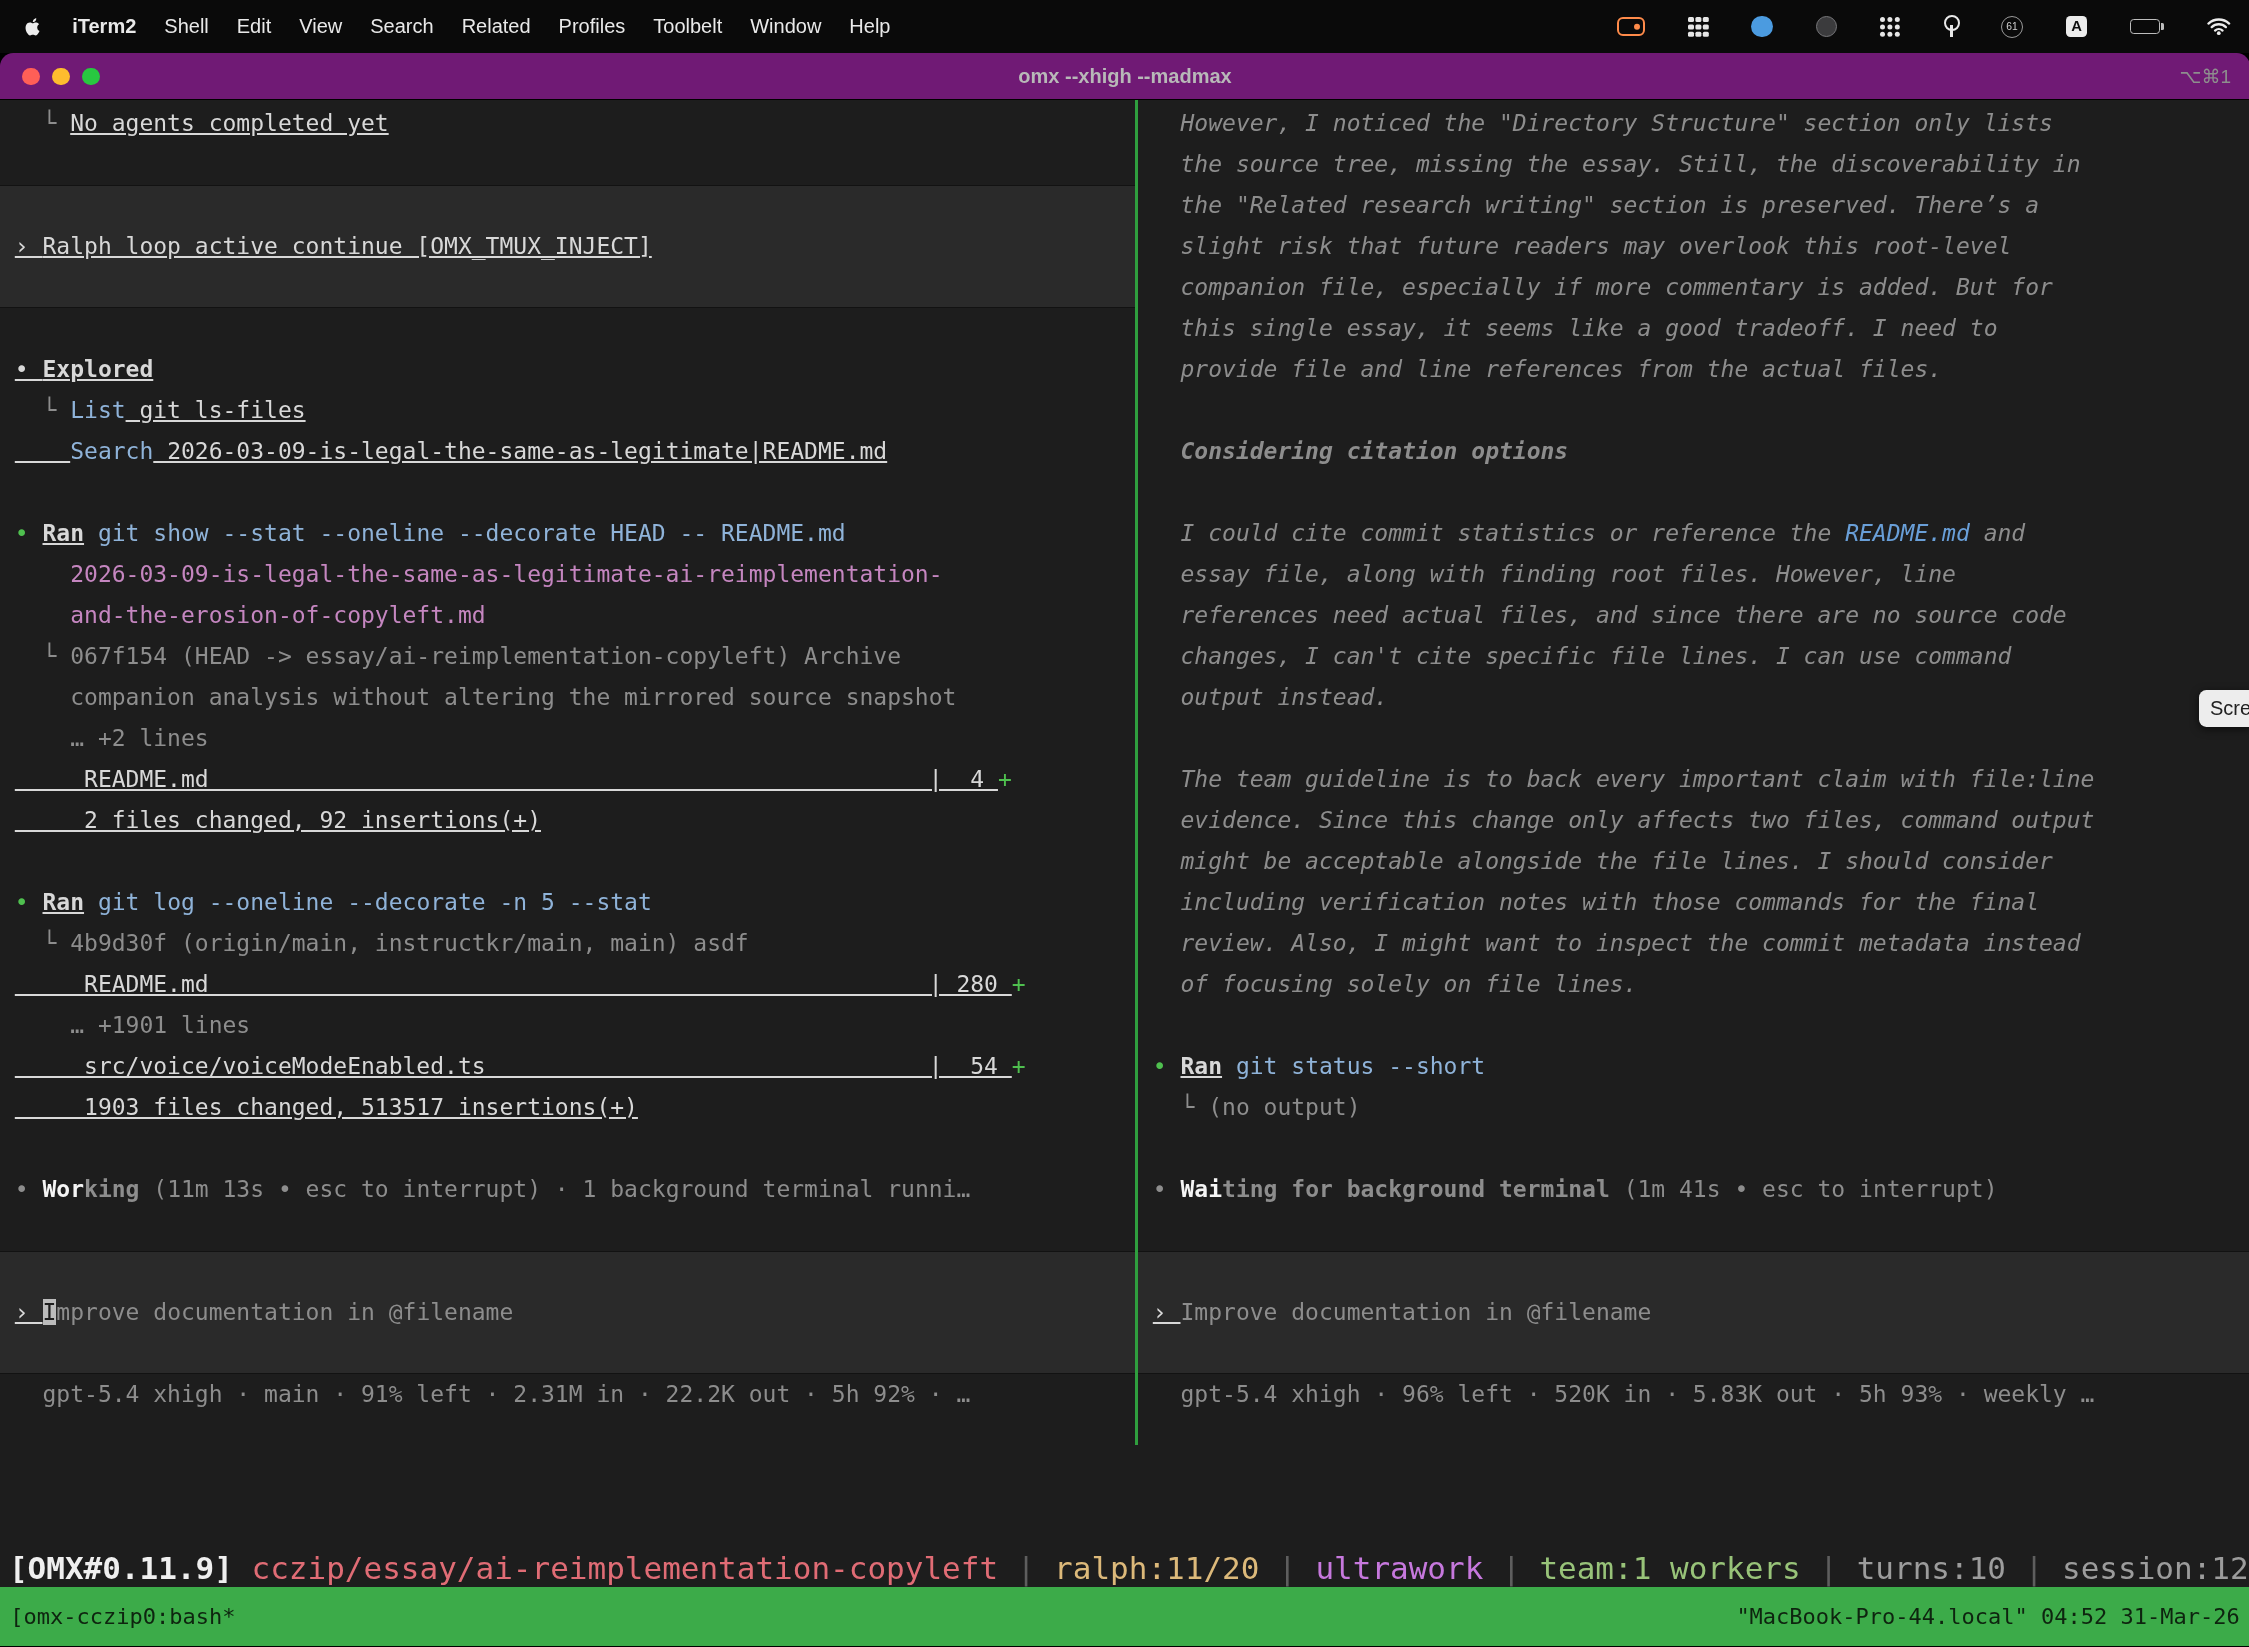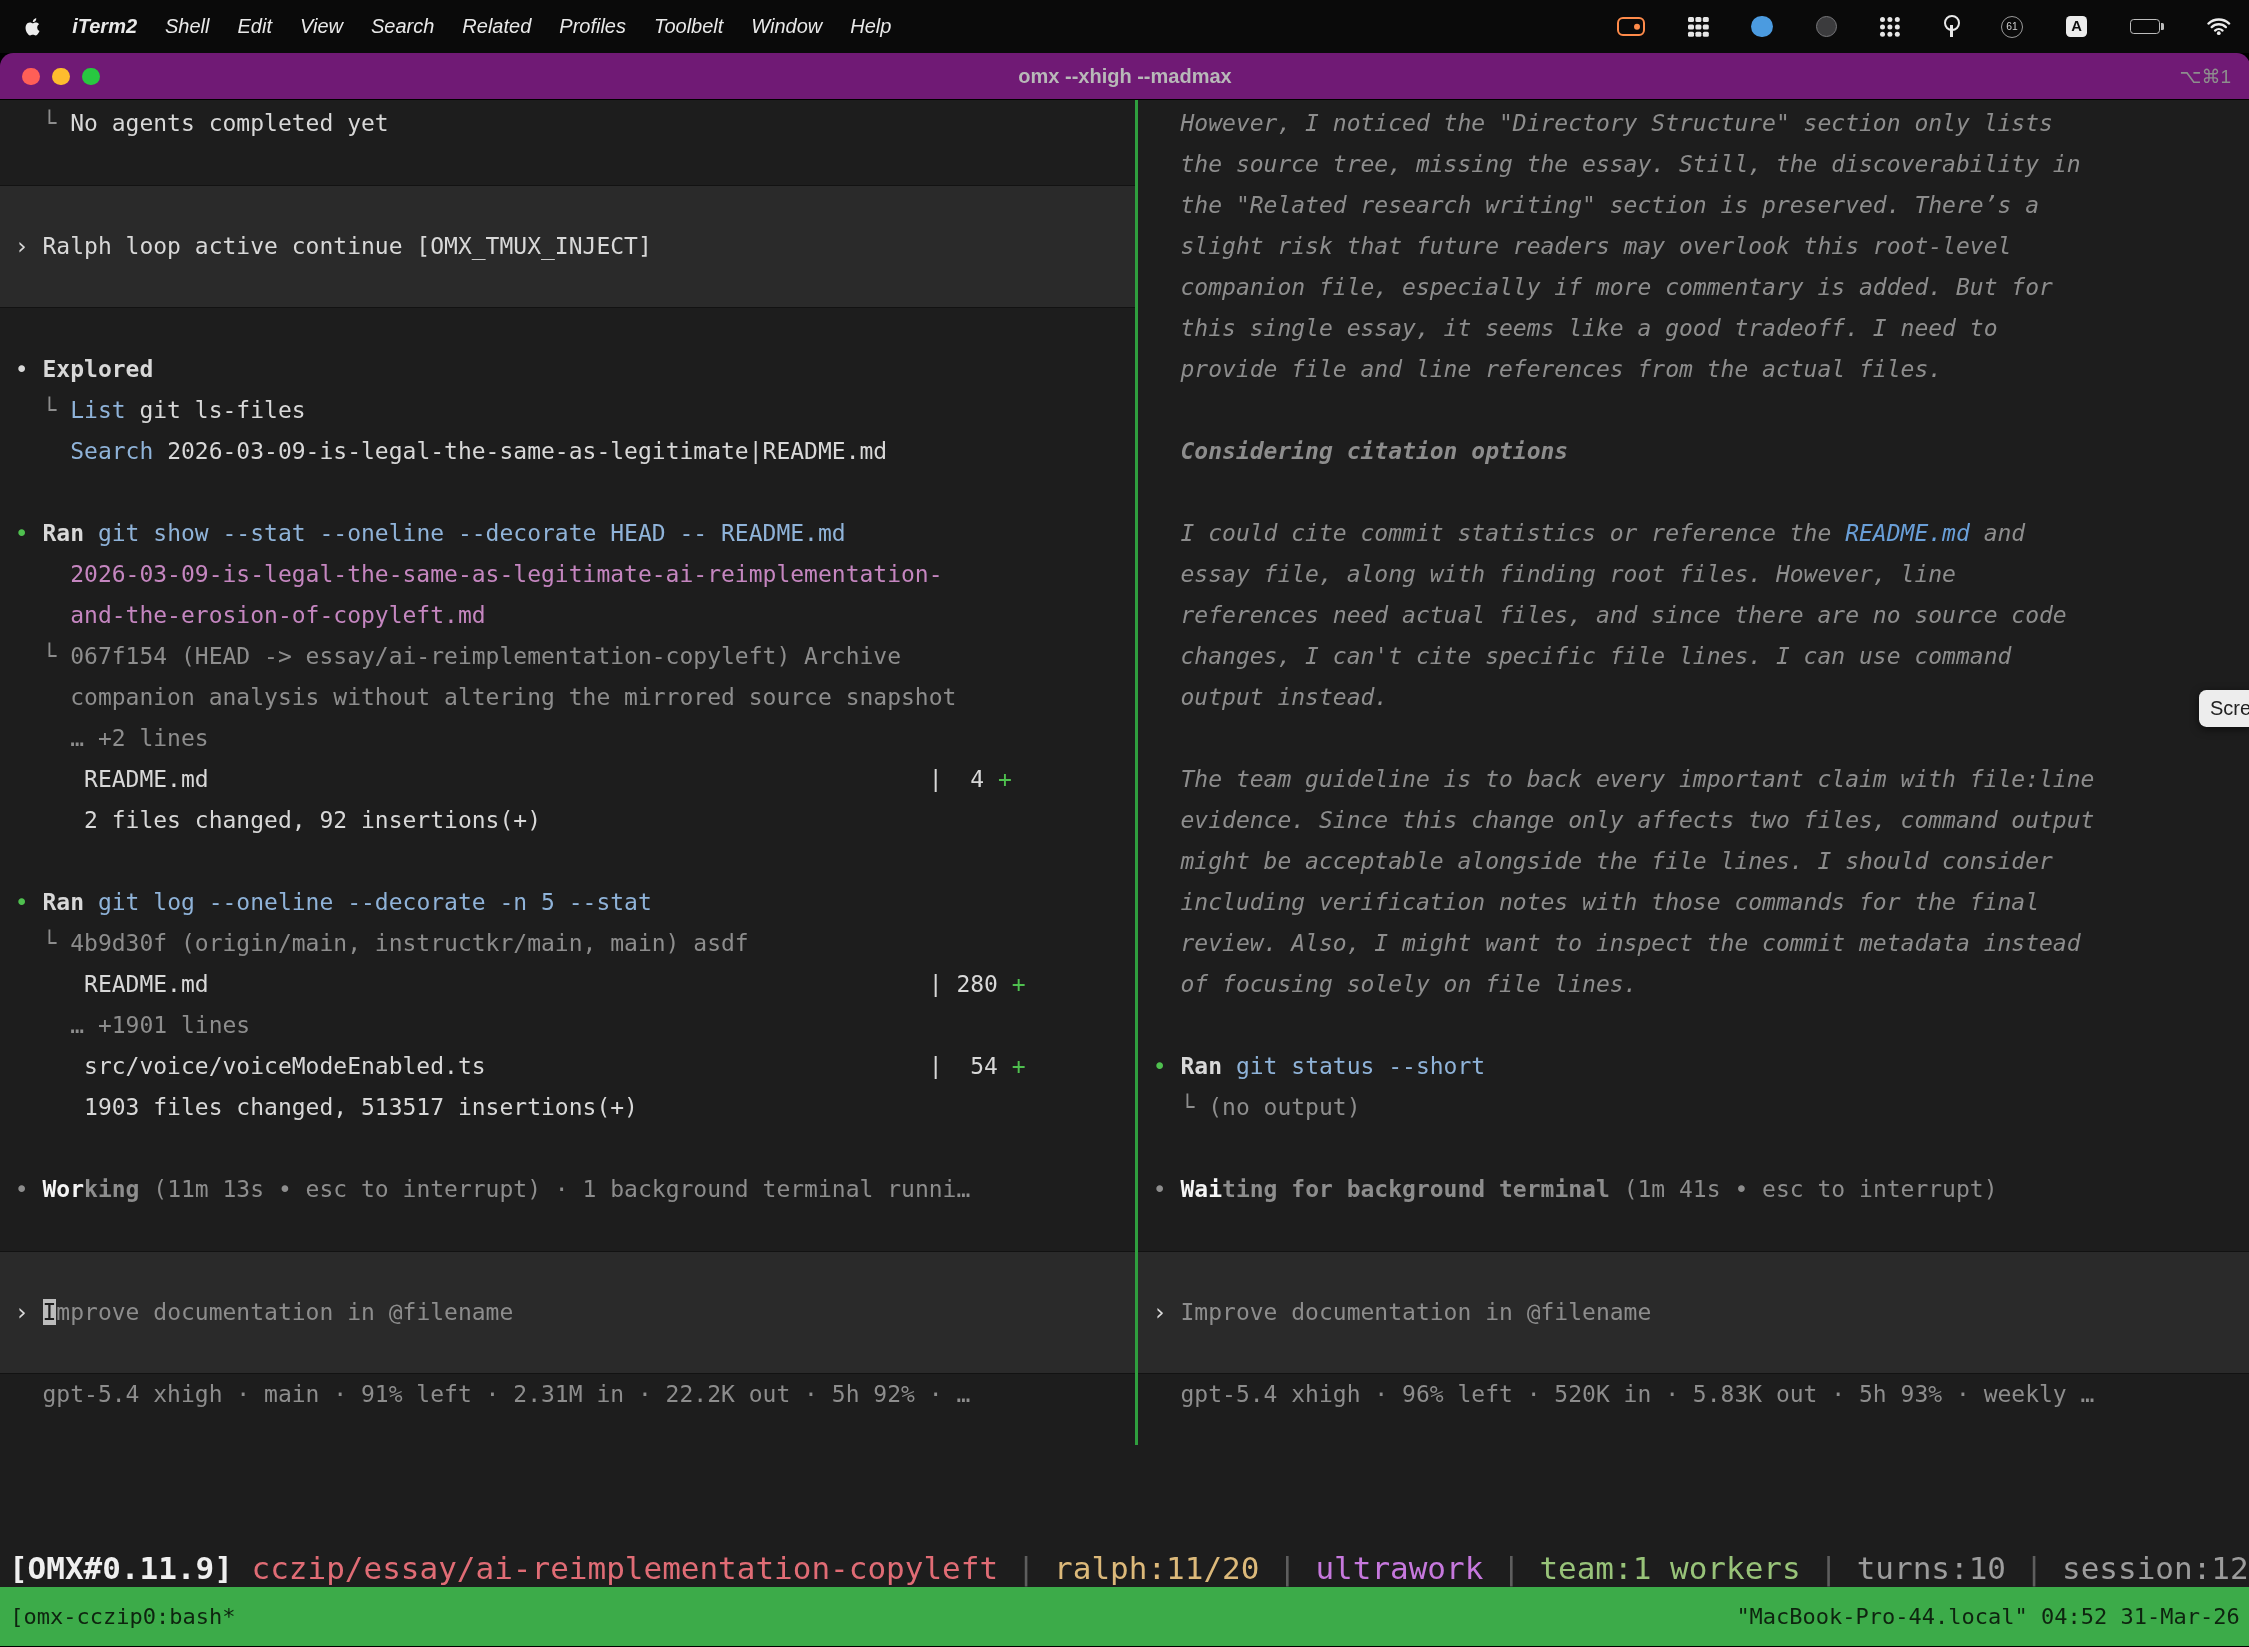--- a/index.html
+++ b/index.html
@@ -3,21 +3,21 @@
 <meta charset="utf-8">
 <style>
   * { margin:0; padding:0; box-sizing:border-box; }
   html,body { width:2250px; height:1648px; overflow:hidden; background:#000; }
   body { font-family:"DejaVu Sans Mono", monospace; }
 
   
   .menubar { height:53px; background:#0a0a0a; display:flex; align-items:center;
              justify-content:space-between; padding:0 19px;
              font-family:"Liberation Sans", sans-serif; font-size:20px; color:#e9e9e9; }
-  .menu-left { display:flex; align-items:center;font-style:italic; }
+  .menu-left { display:flex; align-items:center; }
   .apple { display:flex; align-items:center; padding:0 14.8px 0 4.4px; }
   .apple svg { width:20px; height:24px; fill:#ededed; }
   .menu-item { padding:0 14px; white-space:nowrap; }
   .menu-item.app { font-weight:700; }
   .menu-right { display:flex; align-items:center; gap:43px;padding-left:44px; }
 
   .rec-icon { width:28px; height:19px; border:2.2px solid #ff8b4a; border-radius:5.9px; position:relative; }
   .rec-icon::after { content:""; position:absolute; right:3px; top:50%; transform:translateY(-50%);
                      width:6.6px; height:6.6px; border-radius:50%; background:#ff8b4a; }
   .sq-grid, .dot-grid { width:20px; height:20px; position:relative; }
@@ -58,21 +58,21 @@
           white-space:pre; color:var(--c-fg,#d8d8d8); }
   .pane.left { width:1135px; }
   .divider { width:3px; background:#2f9e3e; }
   .pane.right { flex:1; }
 
   .tline { height:41px; }
   .gapline { height:41px; }
   .tbox { height:auto; margin:0 -14.8px; padding:40px 14.8px; background:var(--c-panel_bg,#2a2a2a);
           border-top:0.7px solid #121212; border-bottom:0.7px solid #121212; }
 
-  .fg { color:var(--c-fg,#d8d8d8); }
+  .fg { color:var(--c-fg,#d8d8d8);text-decoration:underline; }
   .bright { color:var(--c-bright,#f5f5f5); }
   .dim { color:var(--c-dim,#8d8d8d); }
   .blue { color:var(--c-blue,#8fb3d9); }
   .link { color:var(--c-link,#699fd8); }
   .mag { color:var(--c-magenta,#c586c0);text-align:right; }
   .grn { color:var(--c-green,#4fc04f); }
   .bold { font-weight:700; }
   .it { font-style:italic; }
   .cursor { background:var(--c-cursor,#bcbcbc); color:#1d1d1d; }
 

